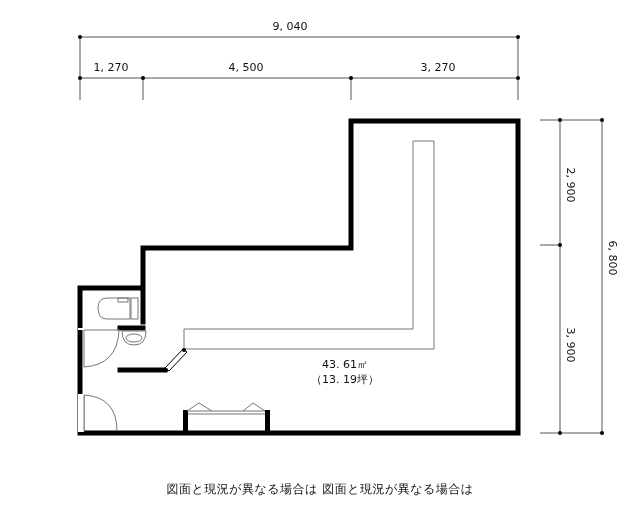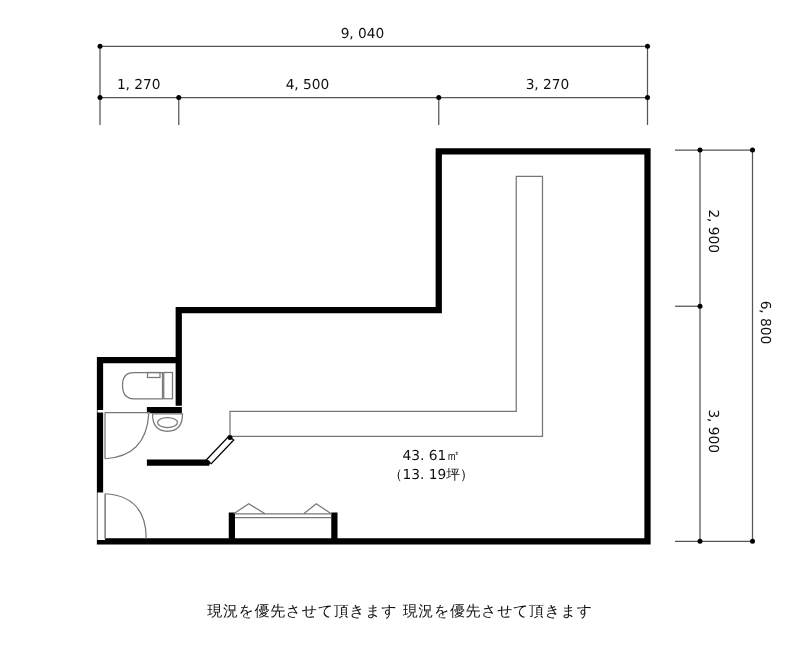--- a/index.html
+++ b/index.html
@@ -101,13 +101,13 @@
     <line x1="188" y1="411" x2="265" y2="411" stroke="#777" stroke-width="1"></line>
     <line x1="188" y1="414" x2="265" y2="414" stroke="#777" stroke-width="1"></line>
     <polyline points="187,411 199,403 212,411" stroke="#777" stroke-width="1" fill="none"></polyline>
     <polyline points="243,411 253,403 265,411" stroke="#777" stroke-width="1" fill="none"></polyline>
   </g>
 
   <text class="area-text" x="345" y="368" text-anchor="middle">43. 61㎡</text>
   <text class="area-text" x="345" y="383" text-anchor="middle">（13. 19坪）</text>
 </svg>
 
-<div class="note">現況を優先させて頂きます 現況を優先させて頂きます</div>
+<div class="note">図面と現況が異なる場合は 図面と現況が異なる場合は</div>
 
 </body></html>

